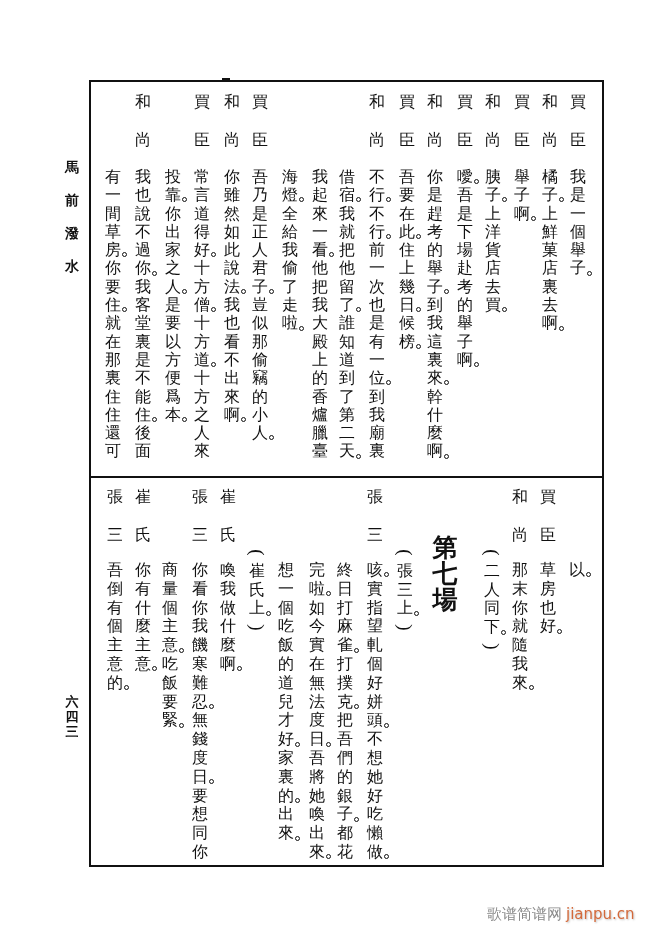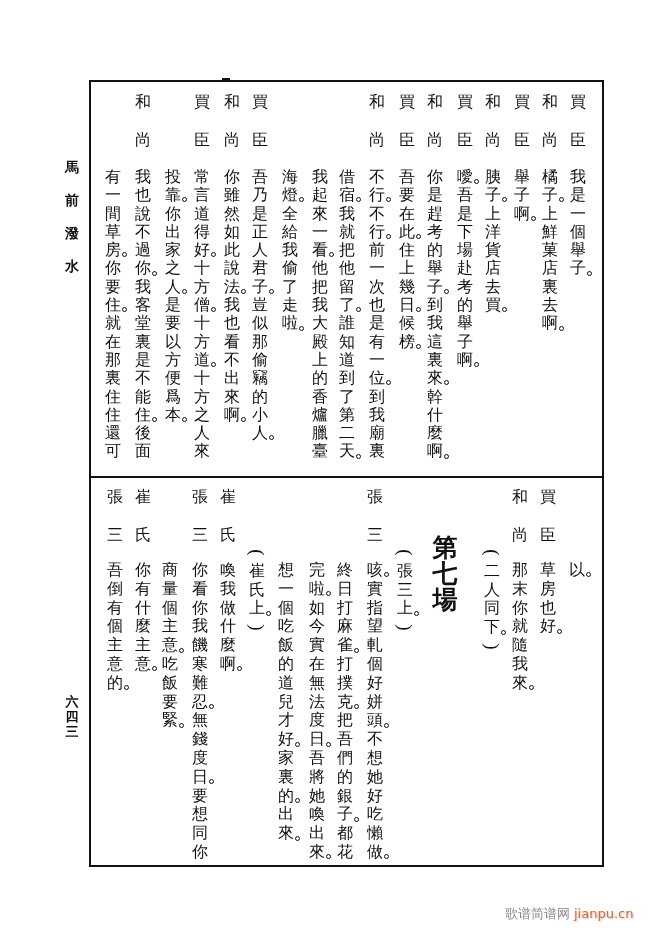--- a/index.html
+++ b/index.html
@@ -42,21 +42,21 @@
 
     .running-title {
       position:absolute; left:62px; top:151px; width:20px;
       --pitch:33px; font-size:14px; font-weight:bold;
     }
     .page-number {
       position:absolute; left:62px; top:694px; width:20px;
       --pitch:15px; font-size:13px; font-weight:bold;
     }
     .watermark {
-      position:absolute; left:505px; top:905px; font-size:13px; white-space:nowrap;
+      position:absolute; left:487px; top:905px; font-size:15px; white-space:nowrap;
       font-family:"DejaVu Sans", sans-serif;
     }
     .wm-name { color:var(--wm-text); }
     .wm-domain { color:var(--wm-domain); margin-left:4px; text-shadow:1px 1px 2px rgba(0,0,0,0.25); }
   </style>
 </head>
 <body>
 
 <div class="page">
 

